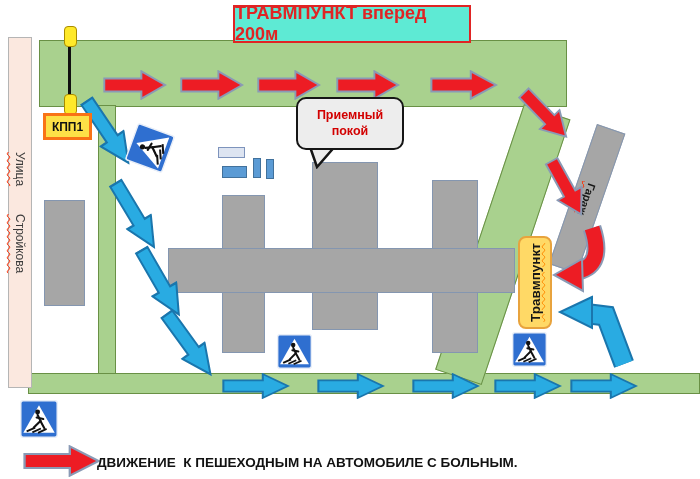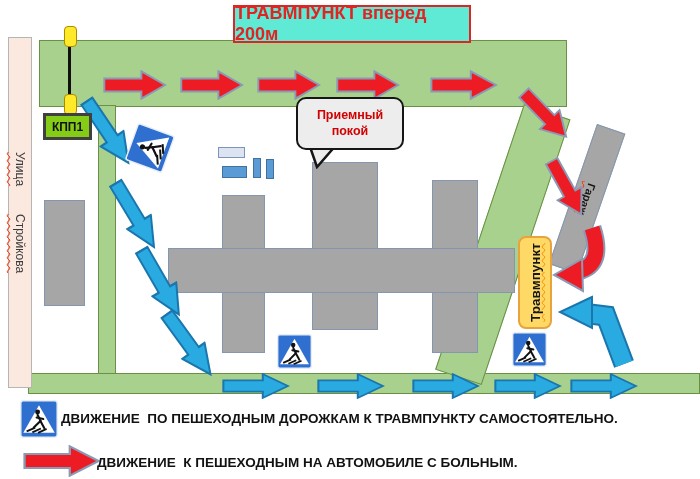--- a/index.html
+++ b/index.html
@@ -46,21 +46,21 @@
   .d3{left:253px;top:158px;width:8px;height:20px;background:#5b9bd5;border-color:#41719c;}
   .d4{left:266px;top:159px;width:8px;height:20px;background:#5b9bd5;border-color:#41719c;}
 
   
   .post{width:11px;height:19px;background:#ffe929;border:1px solid #a98c00;border-radius:4px;z-index:12;}
   .post-top{left:64px;top:26px;}
   .post-bot{left:64px;top:94px;}
   .rod{left:68px;top:44px;width:3px;height:52px;background:#101010;z-index:11;}
 
   
-  .kpp{left:43px;top:113px;width:49px;height:27px;background:#84cc16;border:3px solid #404040;
+  .kpp{left:43px;top:113px;width:49px;height:27px;background:#fde047;border:3px solid #f97316;
     box-sizing:border-box;z-index:12;display:flex;align-items:center;justify-content:center;
     font-size:12px;font-weight:bold;color:#111;}
 
   
   .callout{left:296px;top:97px;width:104px;height:49px;background:#ededed;border:2.5px solid #161616;
     border-radius:10px;z-index:22;display:flex;flex-direction:column;align-items:center;justify-content:center;
     font-size:12.5px;font-weight:bold;color:#d20000;line-height:1.25;}
   .callout-tail{left:305px;top:143px;z-index:21;}
 
   
@@ -230,19 +230,18 @@
     <span>покой</span>
   </div>
 
   <div class="abs travm">
     <span>Травмпункт</span>
   </div>
 
   <svg class="ped-sign" style="left:20px;top:400px;width:38px;height:38px">
       <use href="#ped-sign-sym"></use>
     </svg>
-  <div class="legend-text lt1">ДВИЖЕНИЕ  ПО ПЕШЕХОДНЫМ ДОРОЖКАМ К ТРАВМПУНКТУ САМОСТОЯТЕЛЬНО.</div>
   <svg class="arrow" style="left:23px;top:445px;width:78px;height:32px;z-index:5">
       <use href="#arr-red"></use>
     </svg>
   <div class="legend-text lt2">ДВИЖЕНИЕ  К ПЕШЕХОДНЫМ НА АВТОМОБИЛЕ С БОЛЬНЫМ.</div>
 
 </div>
 
 </body></html>

